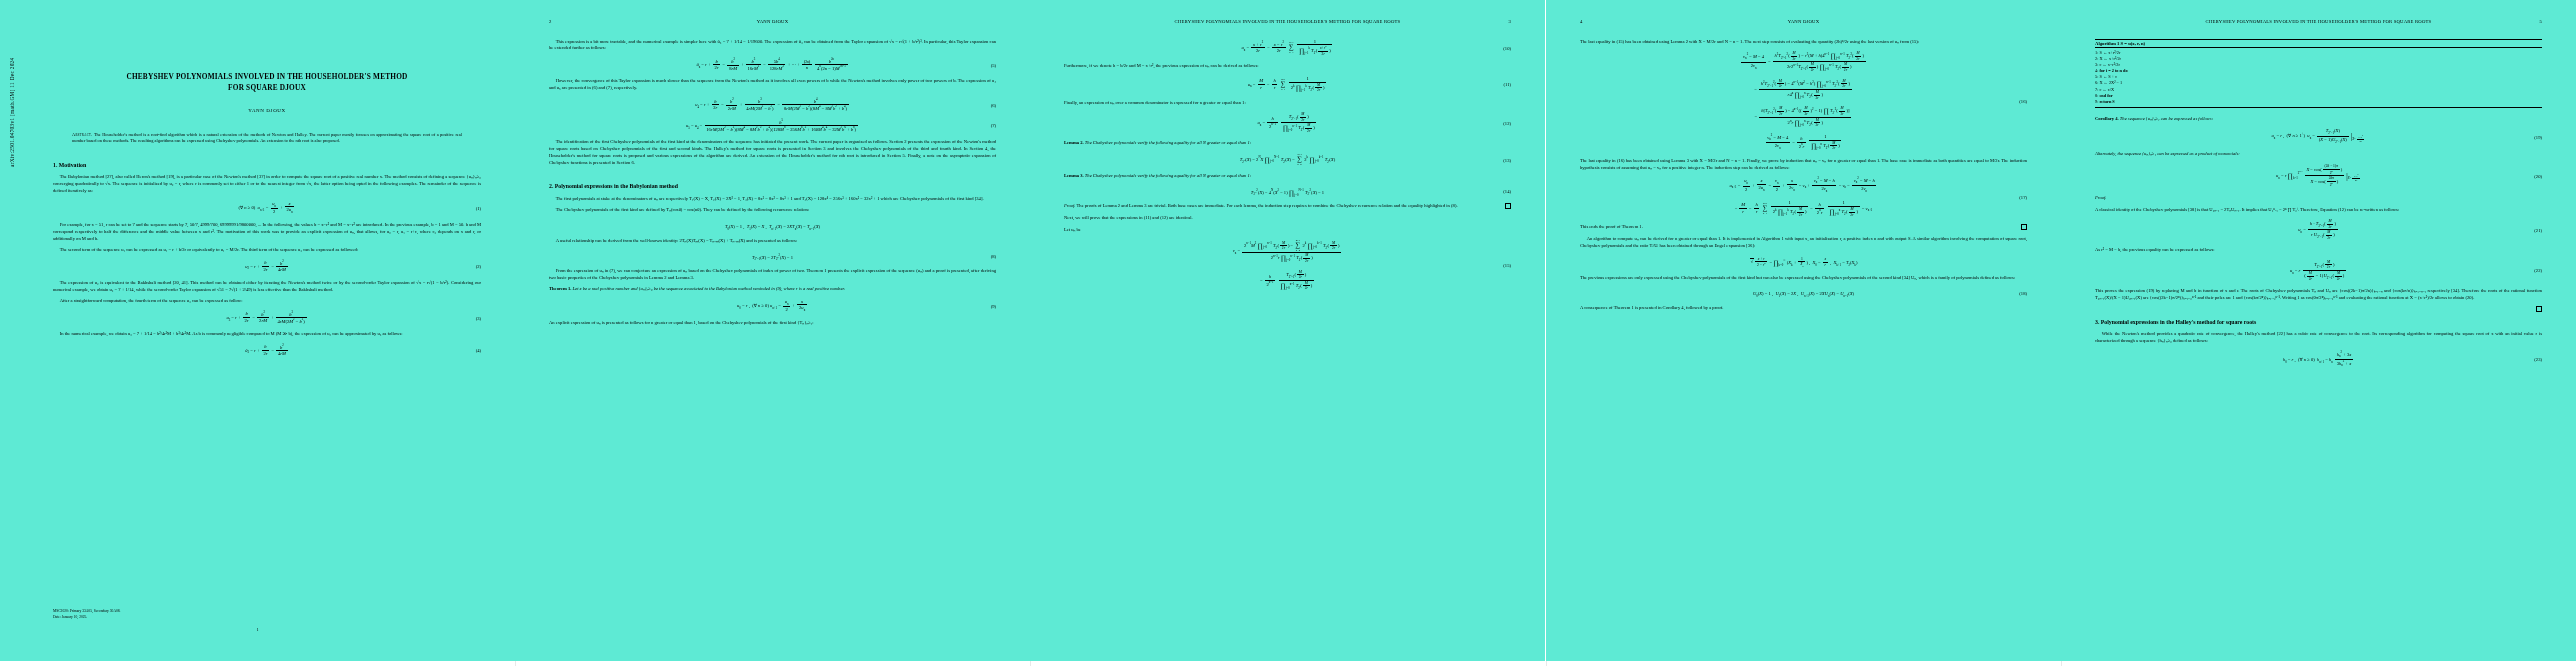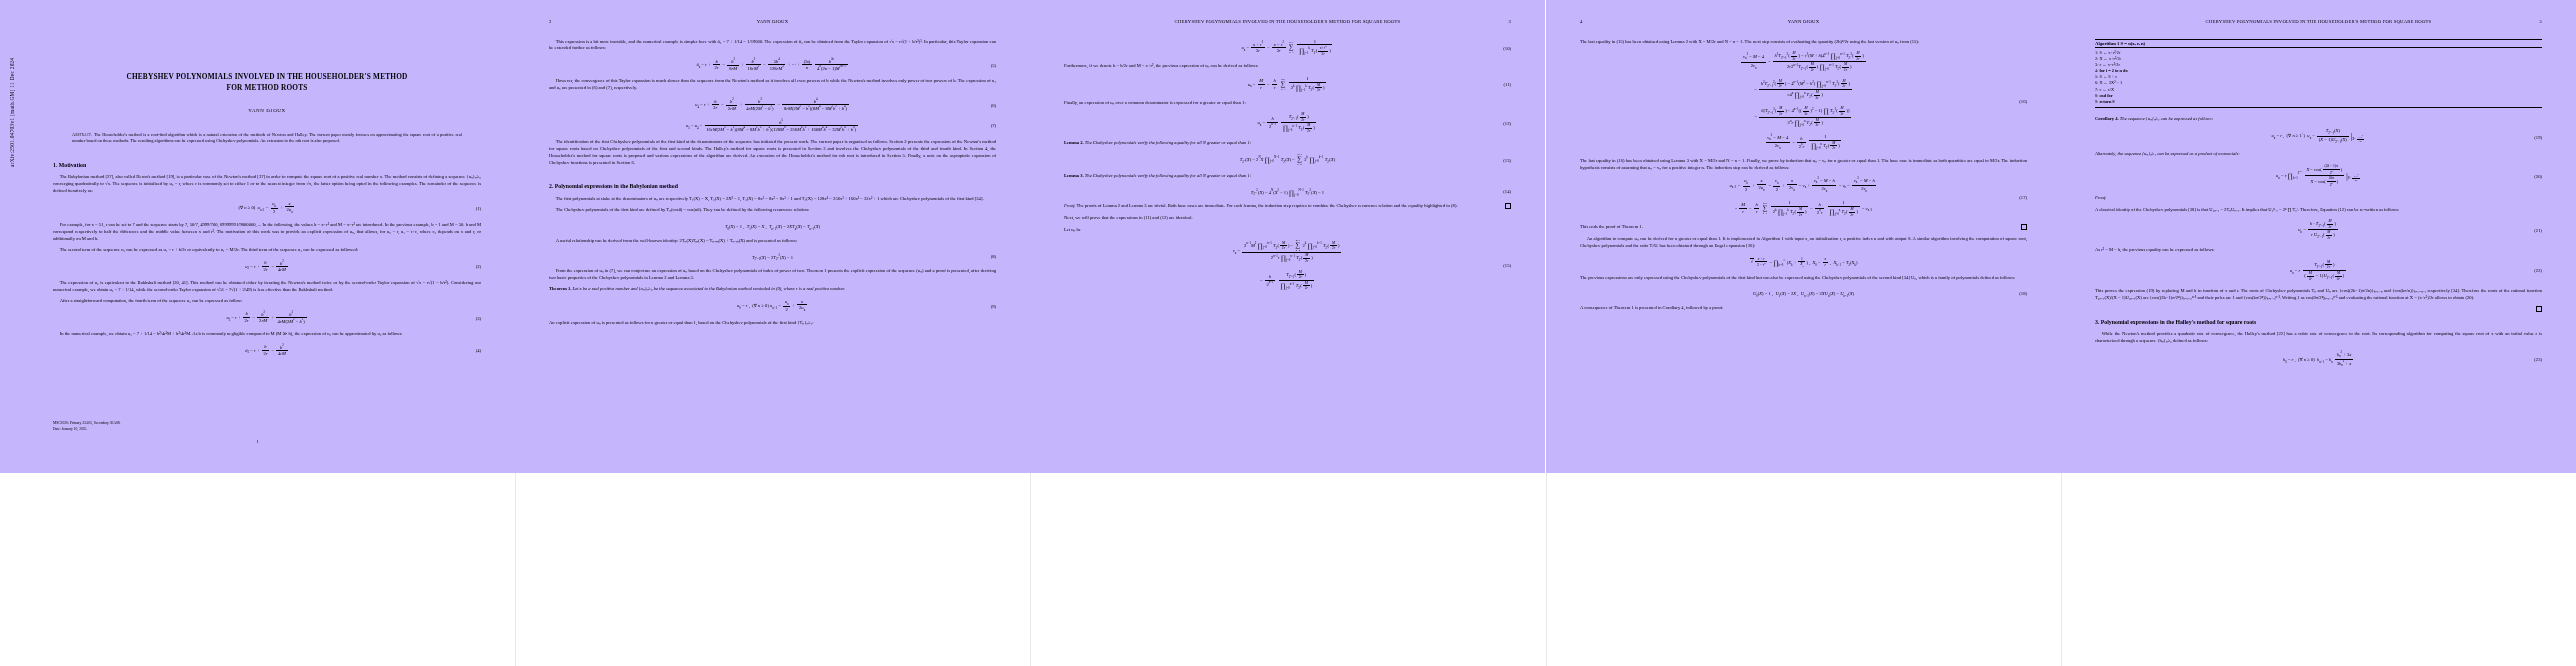--- a/index.html
+++ b/index.html
@@ -1,18 +1,18 @@
 <!DOCTYPE html>
 <html style="font-size:9px"><head>
 <meta charset="utf-8">
 <style>
   html,body{margin:0;padding:0;background:#ffffff;}
   body{width:2576px;height:667px;overflow:hidden;font-family:"Liberation Serif",serif;color:#000;}
   .sheet{position:relative;width:2576px;height:667px;background:#fff;}
-  .page{position:absolute;top:0;height:473px;background:#c4b5fd;box-sizing:border-box;}
+  .page{position:absolute;top:0;height:661px;background:#5eead4;box-sizing:border-box;}
   .p1{left:0;width:515px;padding:19px 34px 11px 53px;}
   .p2{left:515px;width:515px;padding:19px 34px 11px 34px;}
   .p3{left:1030px;width:515px;padding:19px 34px 11px 34px;}
   .p4{left:1546px;width:515px;padding:19px 34px 11px 34px;}
   .p5{left:2061px;width:515px;padding:19px 34px 11px 34px;}
   .vsep{position:absolute;top:0;bottom:0;width:0.6px;background:#e8e8e8;}
 
   .runhead{font-size:4.7px;letter-spacing:0.2px;display:flex;justify-content:space-between;align-items:baseline;margin-bottom:14.5px;}
   .runhead .ctr{flex:1;text-align:center;}
   .runhead .num{width:7.8px;text-align:right;}
@@ -77,21 +77,21 @@
   <div class="vsep" style="left:515px"></div>
   <div class="vsep" style="left:1030px"></div>
   <div class="vsep" style="left:1546px"></div>
   <div class="vsep" style="left:2061px"></div>
 
   <div class="page p1">
     <div class="arxiv">arXiv:2501.04703v1  [math.GM]  11 Dec 2024</div>
 
     <div class="title">
       <div>CHEBYSHEV POLYNOMIALS INVOLVED IN THE HOUSEHOLDER'S METHOD</div>
-      <div>FOR METHOD ROOTS</div>
+      <div>FOR SQUARE DJOUX</div>
     </div>
 
     <div class="author">YANN DJOUX</div>
 
     <div class="abs">
       <span class="lbl">Abstract.</span>
       <span>The Householder's method is a root-find algorithm which is a natural extension of the methods of Newton and Halley. The current paper mostly focuses on approximating the square root of a positive real number based on these methods. The resulting algorithms can be expressed using Chebyshev polynomials. An extension to the nth root is also proposed.</span>
     </div>
 
     <h2 class="sec">

